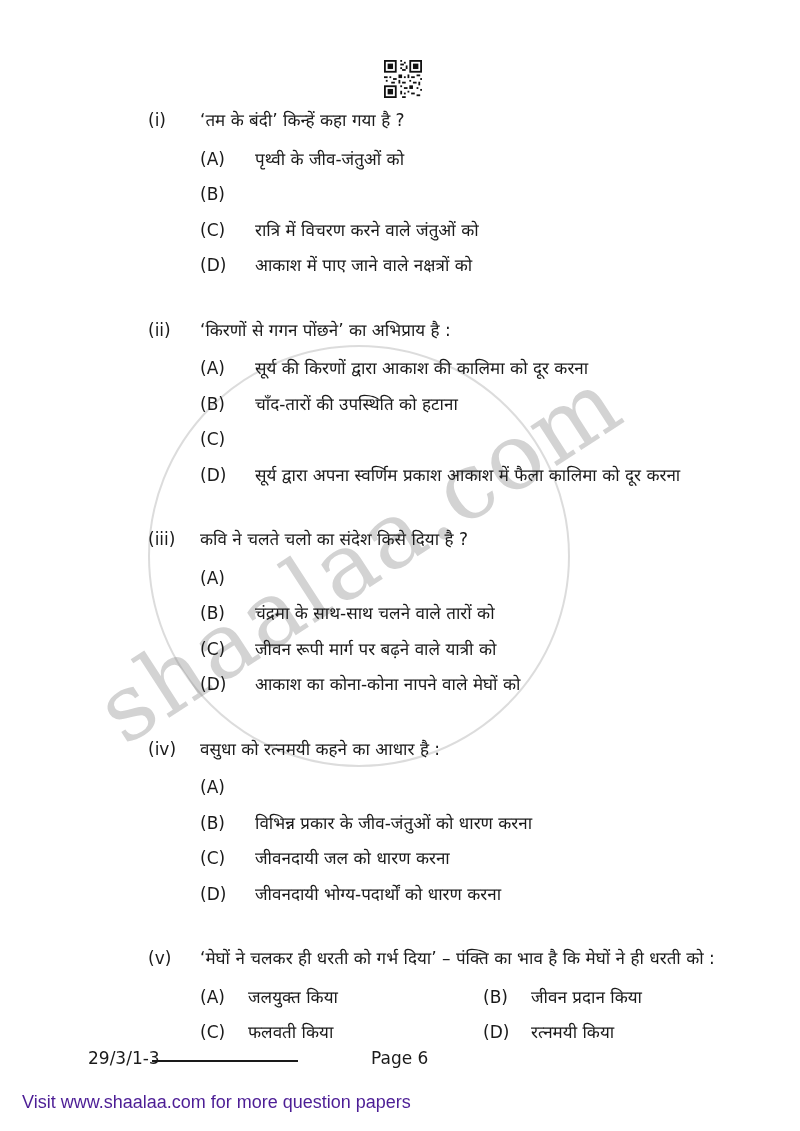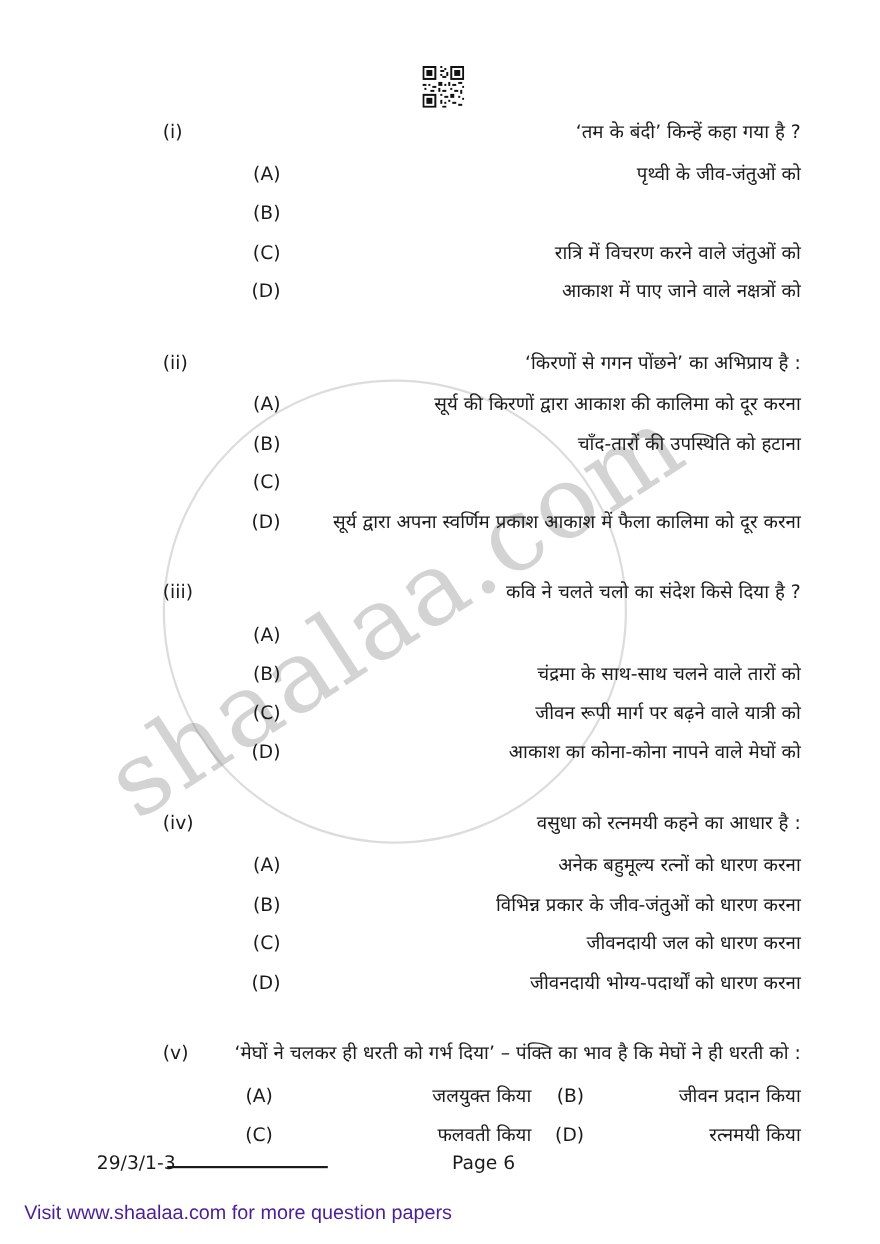--- a/index.html
+++ b/index.html
@@ -51,21 +51,21 @@
   
   .content {
     position: relative;
     z-index: 1;
     padding: 108px 72px 0 148px;
     font-size: 17px;
     line-height: 1.5;
   }
   .question { display: flex; margin-bottom: 29px; }
   .q-num { width: 52px; flex: none; }
-  .q-body { flex: 1; min-width: 0; text-align: right; }
+  .q-body { flex: 1; min-width: 0; }
   .q-text { margin-bottom: 13px; }
   .options .option { display: flex; margin-bottom: 10px; }
   .opt-label { width: 55px; flex: none; }
   .opt-text { flex: 1; }
 
   .options.two-col {
     display: grid;
     grid-template-columns: 283px 1fr;
     column-gap: 0;
   }
@@ -84,21 +84,21 @@
   }
   .footer-code { position: absolute; left: 88px; top: 2px; }
   .footer-rule {
     position: absolute;
     left: 152px;
     top: 14px;
     width: 146px;
     height: 2px;
     background: #1a1a1a;
   }
-  .footer-page { position: absolute; left: 371px; top: 2px; margin-left: 40px; }
+  .footer-page { position: absolute; left: 371px; top: 2px; }
 
   .bottom-note {
     position: absolute;
     left: 22px;
     top: 1092px;
     z-index: 1;
     font-size: 18px;
     color: #4c1d95;
     font-family: "Liberation Sans", sans-serif;
   }
@@ -234,21 +234,20 @@
       </div>
     </div>
 
     <div class="question">
       <div class="q-num">(iv)</div>
       <div class="q-body">
         <div class="q-text">वसुधा को रत्नमयी कहने का आधार है :</div>
         <div class="options">
           <div class="option">
             <span class="opt-label">(A)</span>
-            <span class="opt-text">अनेक बहुमूल्य रत्नों को धारण करना</span>
           </div>
           <div class="option">
             <span class="opt-label">(B)</span>
             <span class="opt-text">विभिन्न प्रकार के जीव-जंतुओं को धारण करना</span>
           </div>
           <div class="option">
             <span class="opt-label">(C)</span>
             <span class="opt-text">जीवनदायी जल को धारण करना</span>
           </div>
           <div class="option">

